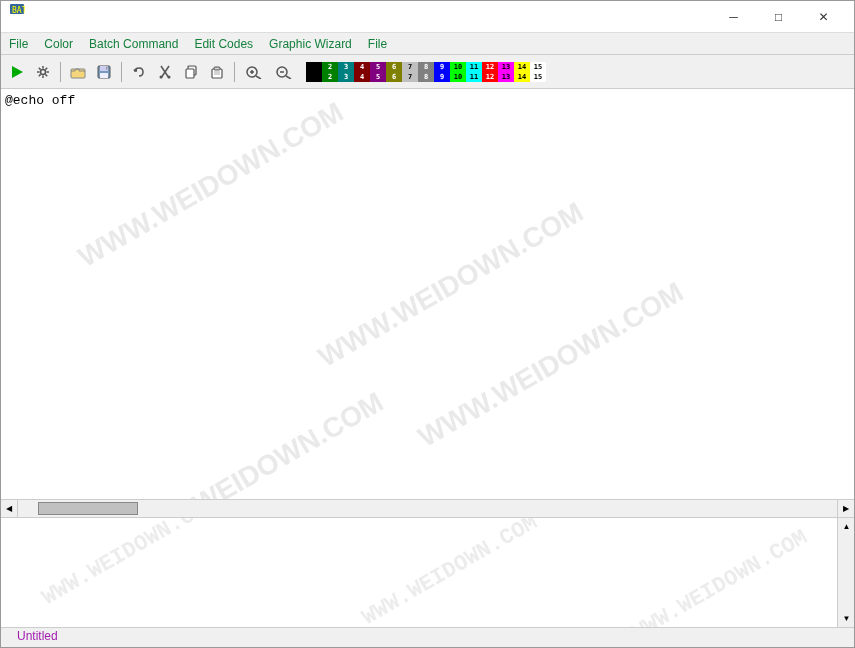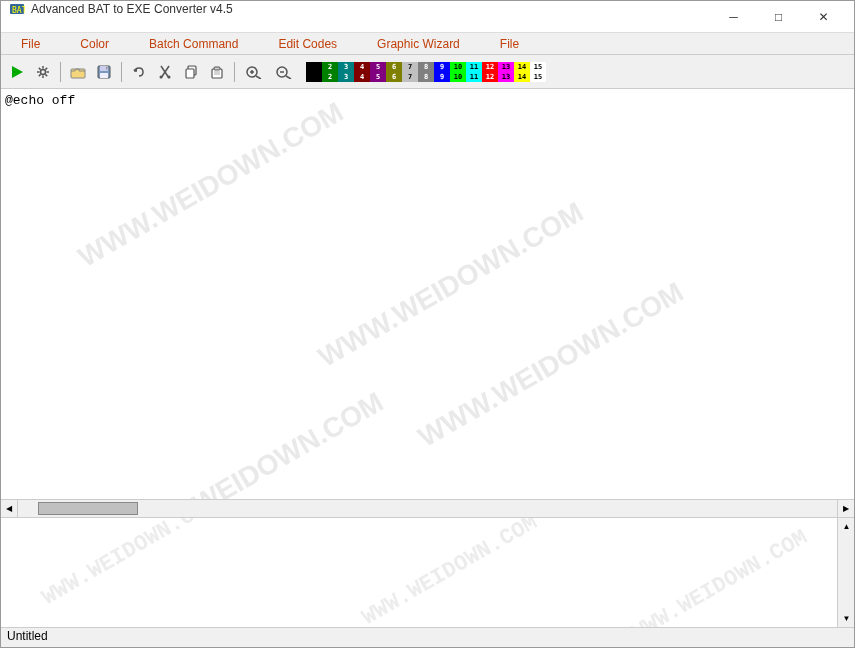--- a/index.html
+++ b/index.html
@@ -59,24 +59,24 @@
 
     
     #menubar {
       background: #f0f0f0;
       height: 22px;
       display: flex;
       align-items: center;
       border-bottom: 1px solid #ccc;
     }
     .menu-item {
-      padding: 2px 20px;
-      cursor: pointer;
-      font-size: 12px;
-      color: #c2410c;
+      padding: 2px 8px;
+      cursor: pointer;
+      font-size: 12px;
+      color: #15803d;
       height: 100%;
       display: flex;
       align-items: center;
     }
 
     
     #toolbar {
       background: #f0f0f0;
       height: 34px;
       display: flex;
@@ -254,43 +254,42 @@
       background: #f0f0f0;
     }
 
     
     #statusbar {
       height: 16px;
       background: #f0f0f0;
       border-top: 1px solid #ccc;
       display: flex;
       align-items: center;
-      padding: 0 6px;
-      font-size: 12px;
-      color: #000000;
+      padding: 0 16px;
+      font-size: 12px;
+      color: #a21caf;
     }
 
     
     .out-wm { position: absolute; pointer-events: none; color: rgba(200,200,200,0.35); font-size: 22px; font-weight: bold; transform: rotate(-30deg); user-select: none; }
     #owm1 { top: 20px; left: 30px; }
     #owm2 { top: 40px; left: 350px; }
     #owm3 { top: 55px; left: 620px; }
   </style>
 </head>
 <body>
 
 <div id="titlebar">
   <div id="titlebar-left">
     <div id="app-icon">
       <svg width="16" height="16" viewBox="0 0 16 16">
         <rect x="1" y="3" width="14" height="10" rx="1" fill="#336699"></rect>
         <text x="3" y="12" font-size="8" fill="#ffff00" font-family="monospace">BAT</text>
       </svg>
     </div>
-    <span id="titlebar-title">Advanced BAT to EXE Converter v4.5</span>
   </div>
   <div id="titlebar-controls">
     <button class="title-btn">─</button>
     <button class="title-btn">□</button>
     <button class="title-btn close">✕</button>
   </div>
 </div>
 
 <div id="menubar">
   <div class="menu-item">File</div>

